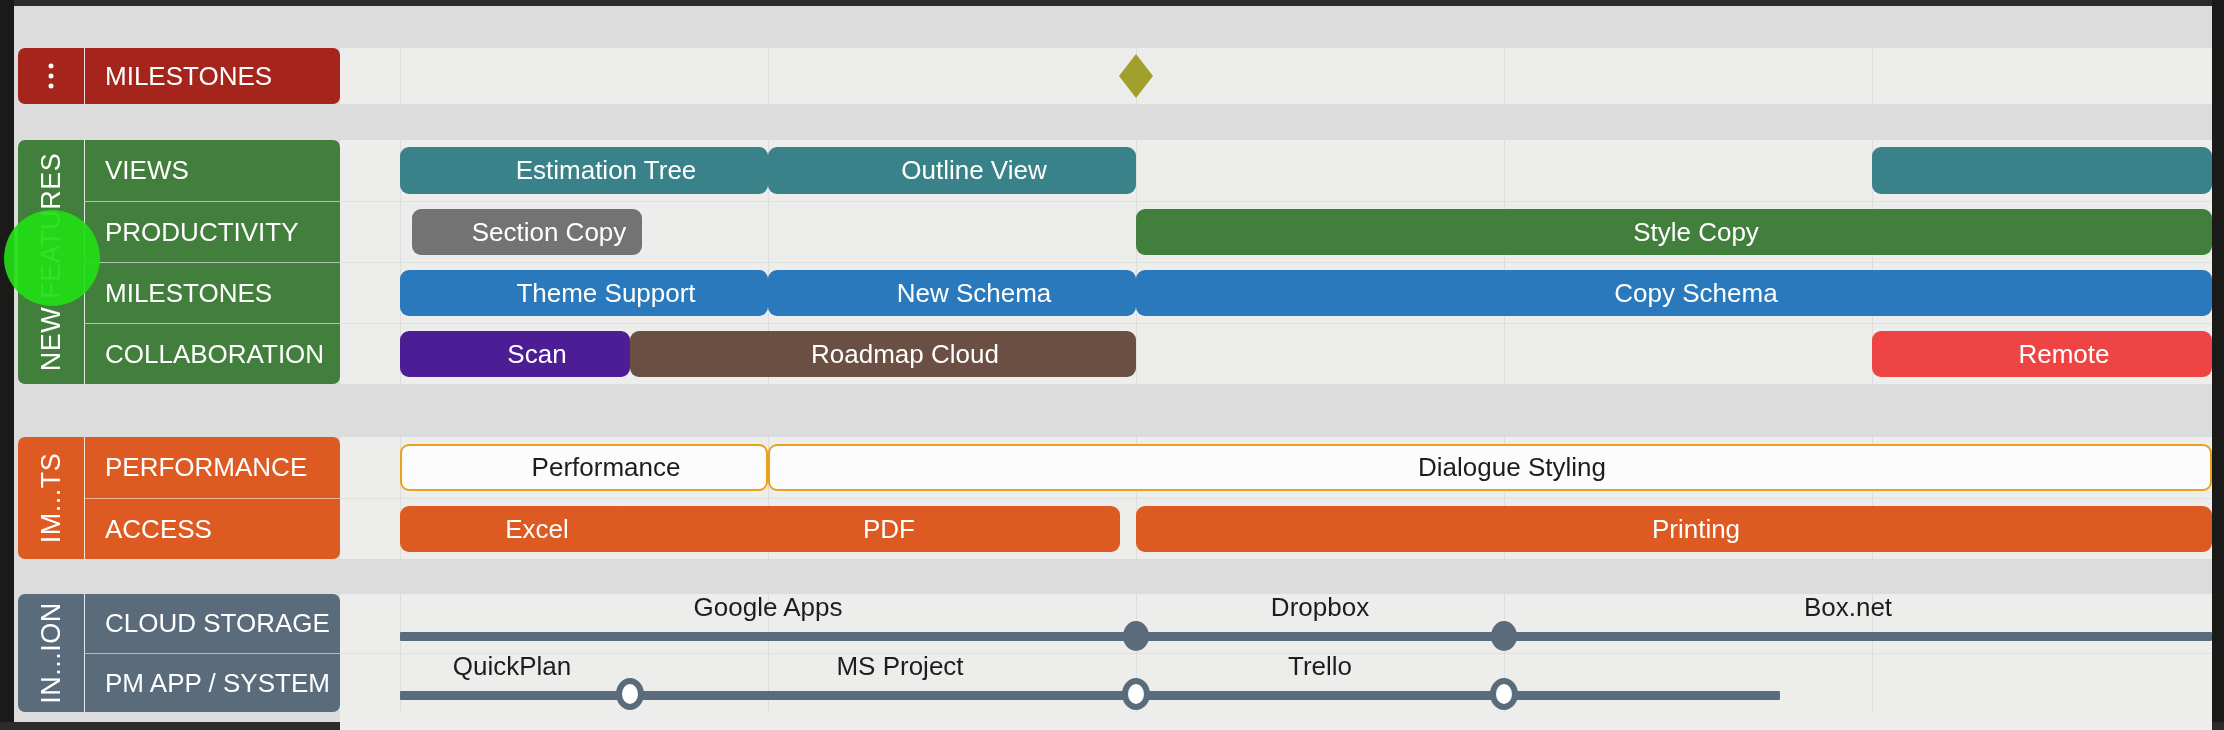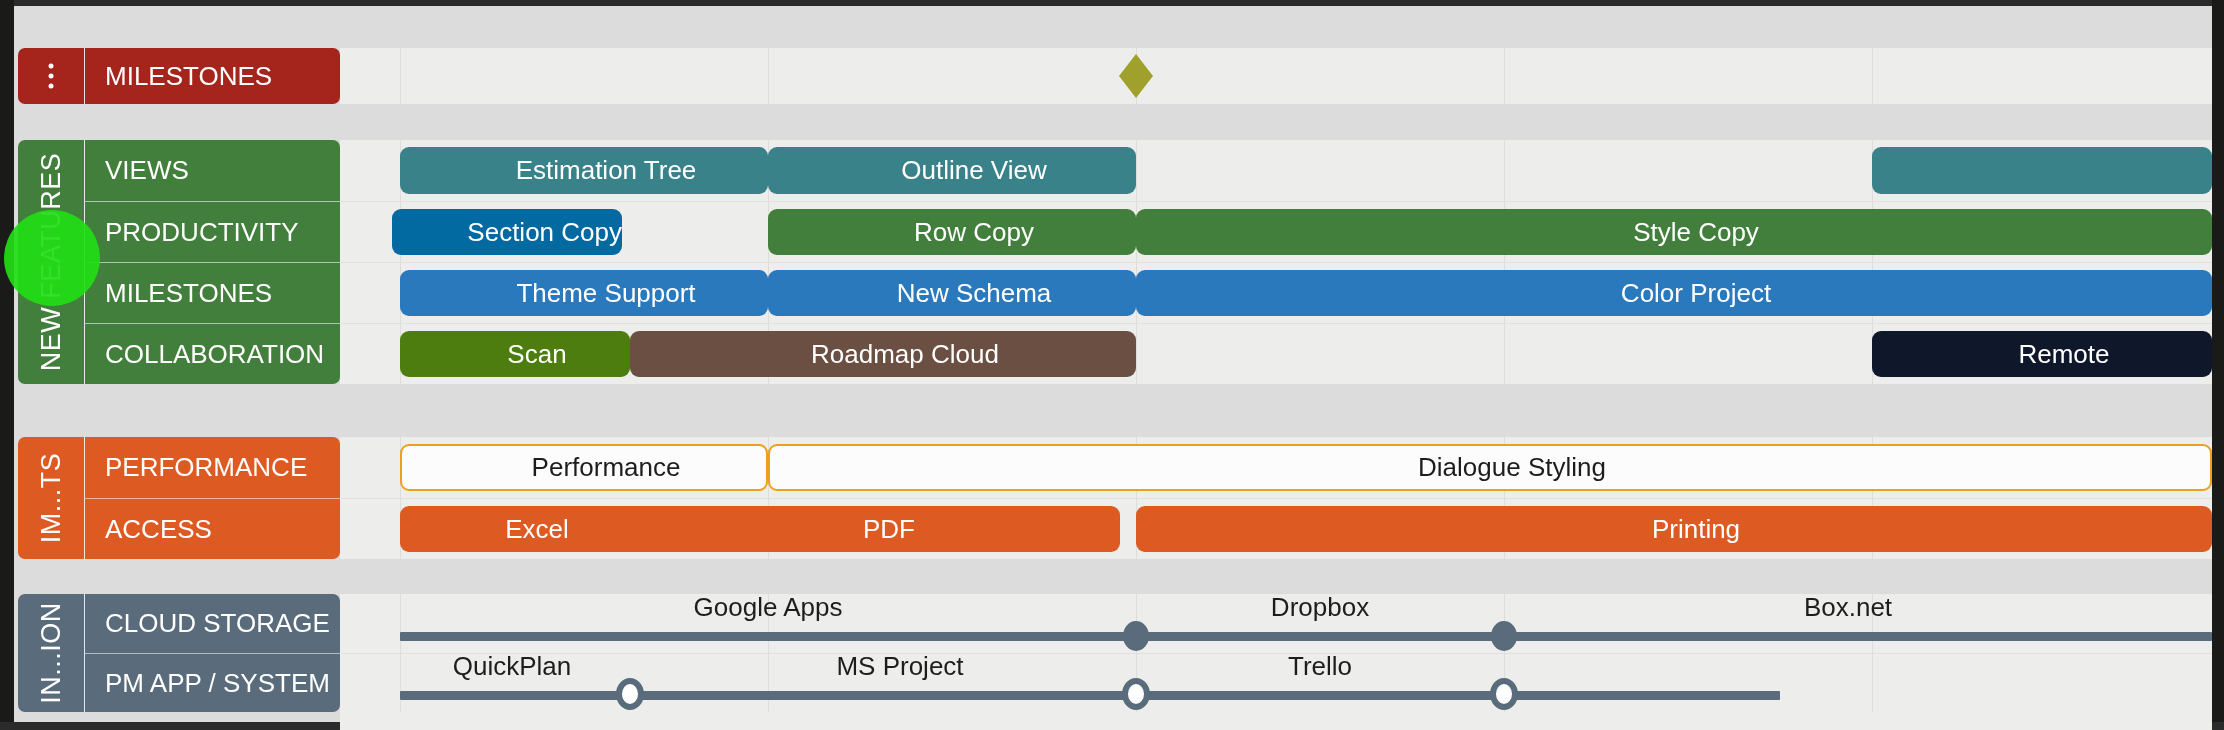--- a/index.html
+++ b/index.html
@@ -232,59 +232,56 @@
           <div class="bar" style="left: 1532px; width: 340px; background: rgb(58, 130, 137);">
             <span></span>
           </div>
         </div>
         <div class="lane" style="height: 61px;">
           <div class="gridline" style="left: 60px;"></div>
           <div class="gridline" style="left: 428px;"></div>
           <div class="gridline" style="left: 796px;"></div>
           <div class="gridline" style="left: 1164px;"></div>
           <div class="gridline" style="left: 1532px;"></div>
-          <div class="bar" style="left: 52px; width: 230px; background: #0369a1; justify-content: flex-end;">
+          <div class="bar" style="left: 72px; width: 230px; background: #737373;">
             <span>Section Copy</span>
-          </div>
-          <div class="bar" style="left: 428px; width: 368px; background: rgb(67, 127, 60);">
-            <span>Row Copy</span>
           </div>
           <div class="bar" style="left: 796px; width: 1076px; background: rgb(67, 127, 60);">
             <span>Style Copy</span>
           </div>
         </div>
         <div class="lane" style="height: 61px;">
           <div class="gridline" style="left: 60px;"></div>
           <div class="gridline" style="left: 428px;"></div>
           <div class="gridline" style="left: 796px;"></div>
           <div class="gridline" style="left: 1164px;"></div>
           <div class="gridline" style="left: 1532px;"></div>
           <div class="bar" style="left: 60px; width: 368px; background: rgb(43, 121, 189);">
             <span>Theme Support</span>
           </div>
           <div class="bar" style="left: 428px; width: 368px; background: rgb(43, 121, 189);">
             <span>New Schema</span>
           </div>
           <div class="bar" style="left: 796px; width: 1076px; background: rgb(43, 121, 189);">
-            <span>Color Project</span>
-          </div>
-        </div>
-        <div class="lane" style="height: 61px;">
-          <div class="gridline" style="left: 60px;"></div>
-          <div class="gridline" style="left: 428px;"></div>
-          <div class="gridline" style="left: 796px;"></div>
-          <div class="gridline" style="left: 1164px;"></div>
-          <div class="gridline" style="left: 1532px;"></div>
-          <div class="bar" style="left: 60px; width: 230px; background: #4d7c0f;">
+            <span>Copy Schema</span>
+          </div>
+        </div>
+        <div class="lane" style="height: 61px;">
+          <div class="gridline" style="left: 60px;"></div>
+          <div class="gridline" style="left: 428px;"></div>
+          <div class="gridline" style="left: 796px;"></div>
+          <div class="gridline" style="left: 1164px;"></div>
+          <div class="gridline" style="left: 1532px;"></div>
+          <div class="bar" style="left: 60px; width: 230px; background: #4c1d95;">
             <span>Scan</span>
           </div>
           <div class="bar" style="left: 290px; width: 506px; background: rgb(107, 79, 67);">
             <span>Roadmap Cloud</span>
           </div>
-          <div class="bar" style="left: 1532px; width: 340px; background: #0f172a; text-align: center;">
+          <div class="bar" style="left: 1532px; width: 340px; background: #ef4444; text-align: center;">
             <span>Remote</span>
           </div>
         </div>
       </div>
       <div class="group" style="top: 437px; height: 122px; width: 322px;">
         <div class="group-tab" style="background: rgb(221, 91, 34);">
           <div class="vlabel">IM...TS</div>
         </div>
         <div class="rows-col" style="background: rgb(221, 91, 34); border-radius: 0px 7px 7px 0px;">
           <div class="row-head" style="height: 61px;">

